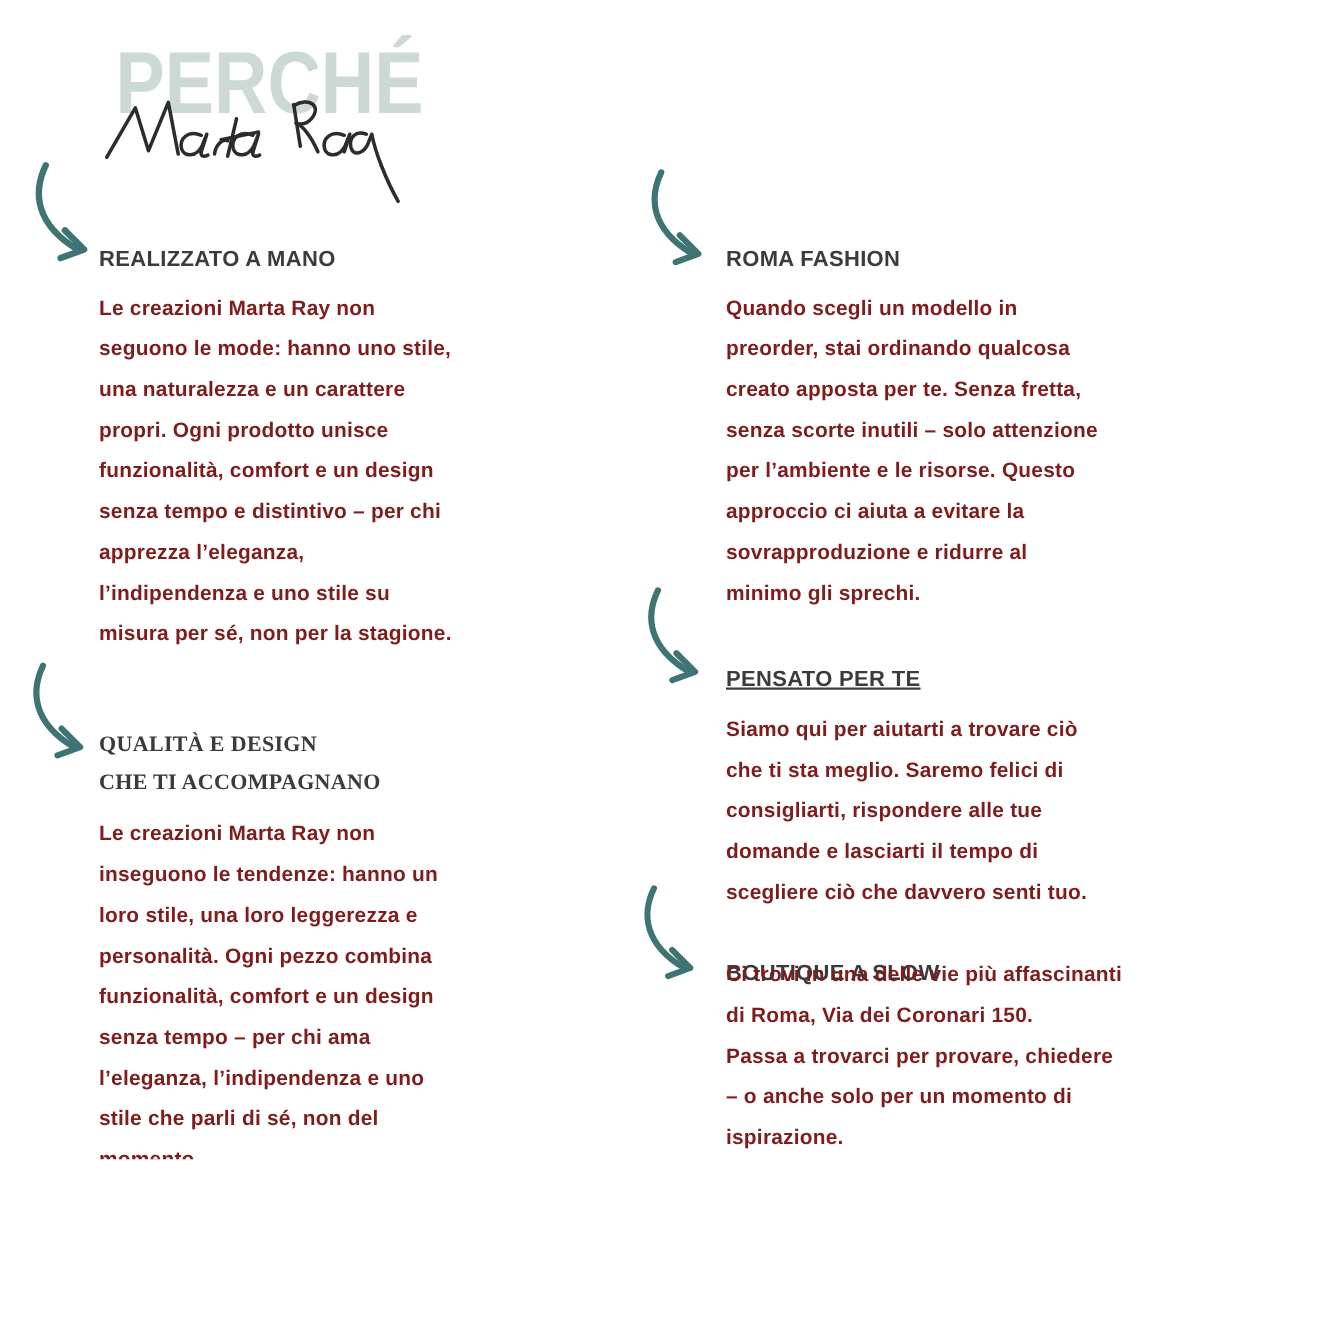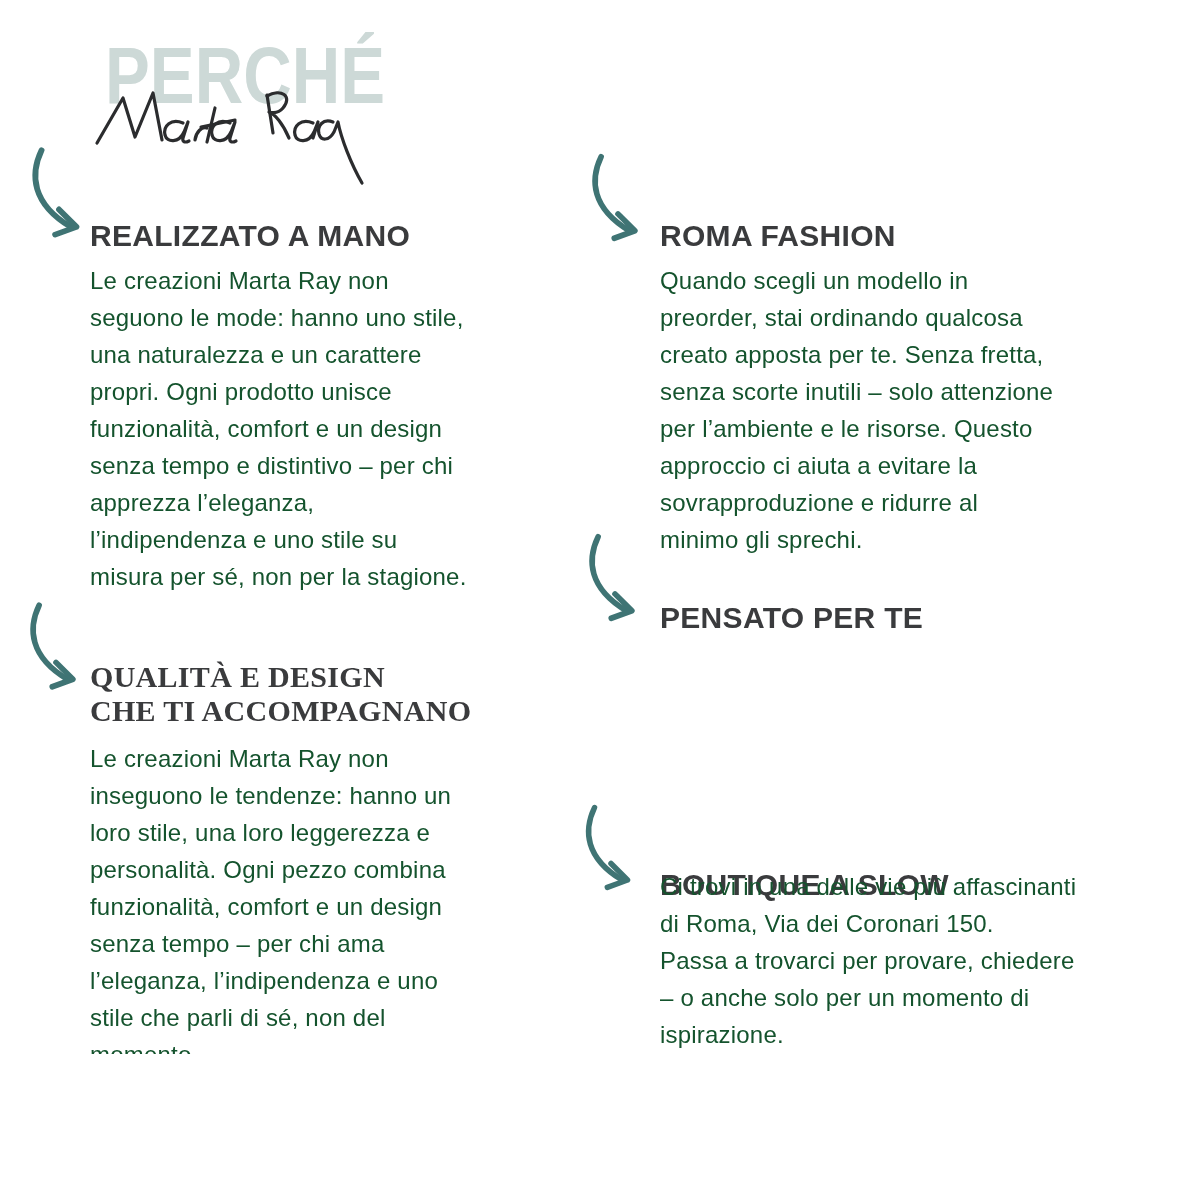--- a/index.html
+++ b/index.html
@@ -19,27 +19,27 @@
     white-space:nowrap;
   }
   .signature{
     position:absolute;left:85px;top:90px;width:300px;height:110px;
   }
   .signature svg{display:block;width:100%;height:100%;}
   .sig-stroke{fill:none;stroke:#2b2c2e;stroke-width:3.2;stroke-linecap:round;stroke-linejoin:round;}
   
   .section-title{
     position:absolute;
-    font-size:30px;font-weight:700;color:#3a3b3d;
+    font-size:20px;font-weight:700;color:#3a3b3d;
     letter-spacing:0.3px;line-height:34px;
     white-space:pre-line;
   }
   .section-body{
     position:absolute;
-    font-size:24px;font-weight:400;color:#14532d;
+    font-size:19px;font-weight:700;color:#7f1d1d;
     letter-spacing:0.2px;line-height:37px;
     white-space:pre-line;
   }
   .col-left{left:90px;width:520px;}
   .col-right{left:660px;width:530px;}
   
   .arrow{position:absolute;}
   .arrow svg{display:block;width:100%;height:100%;}
   .arrow-stroke{fill:none;stroke:#3f7474;stroke-width:6;stroke-linecap:round;stroke-linejoin:round;}
 </style>
@@ -130,21 +130,26 @@
   <div class="section-title col-right" style="top:219px;">ROMA FASHION</div>
   <div class="section-body col-right" style="top:262px;">Quando scegli un modello in
 preorder, stai ordinando qualcosa
 creato apposta per te. Senza fretta,
 senza scorte inutili – solo attenzione
 per l’ambiente e le risorse. Questo
 approccio ci aiuta a evitare la
 sovrapproduzione e ridurre al
 minimo gli sprechi.</div>
 
-  <div class="section-title col-right" style="top:601px;">PENSATO PER TE</div>
+  <div class="section-title col-right" style="top:601px;text-decoration:underline;">PENSATO PER TE</div>
+  <div class="section-body col-right" style="top:645px;">Siamo qui per aiutarti a trovare ciò
+che ti sta meglio. Saremo felici di
+consigliarti, rispondere alle tue
+domande e lasciarti il tempo di
+scegliere ciò che davvero senti tuo.</div>
 
   <div class="section-title col-right" style="top:868px;">BOUTIQUE A SLOW</div>
   <div class="section-body col-right" style="top:868px;">Ci trovi in una delle vie più affascinanti
 di Roma, Via dei Coronari 150.
 Passa a trovarci per provare, chiedere
 – o anche solo per un momento di
 ispirazione.</div>
 
 </div>
 

